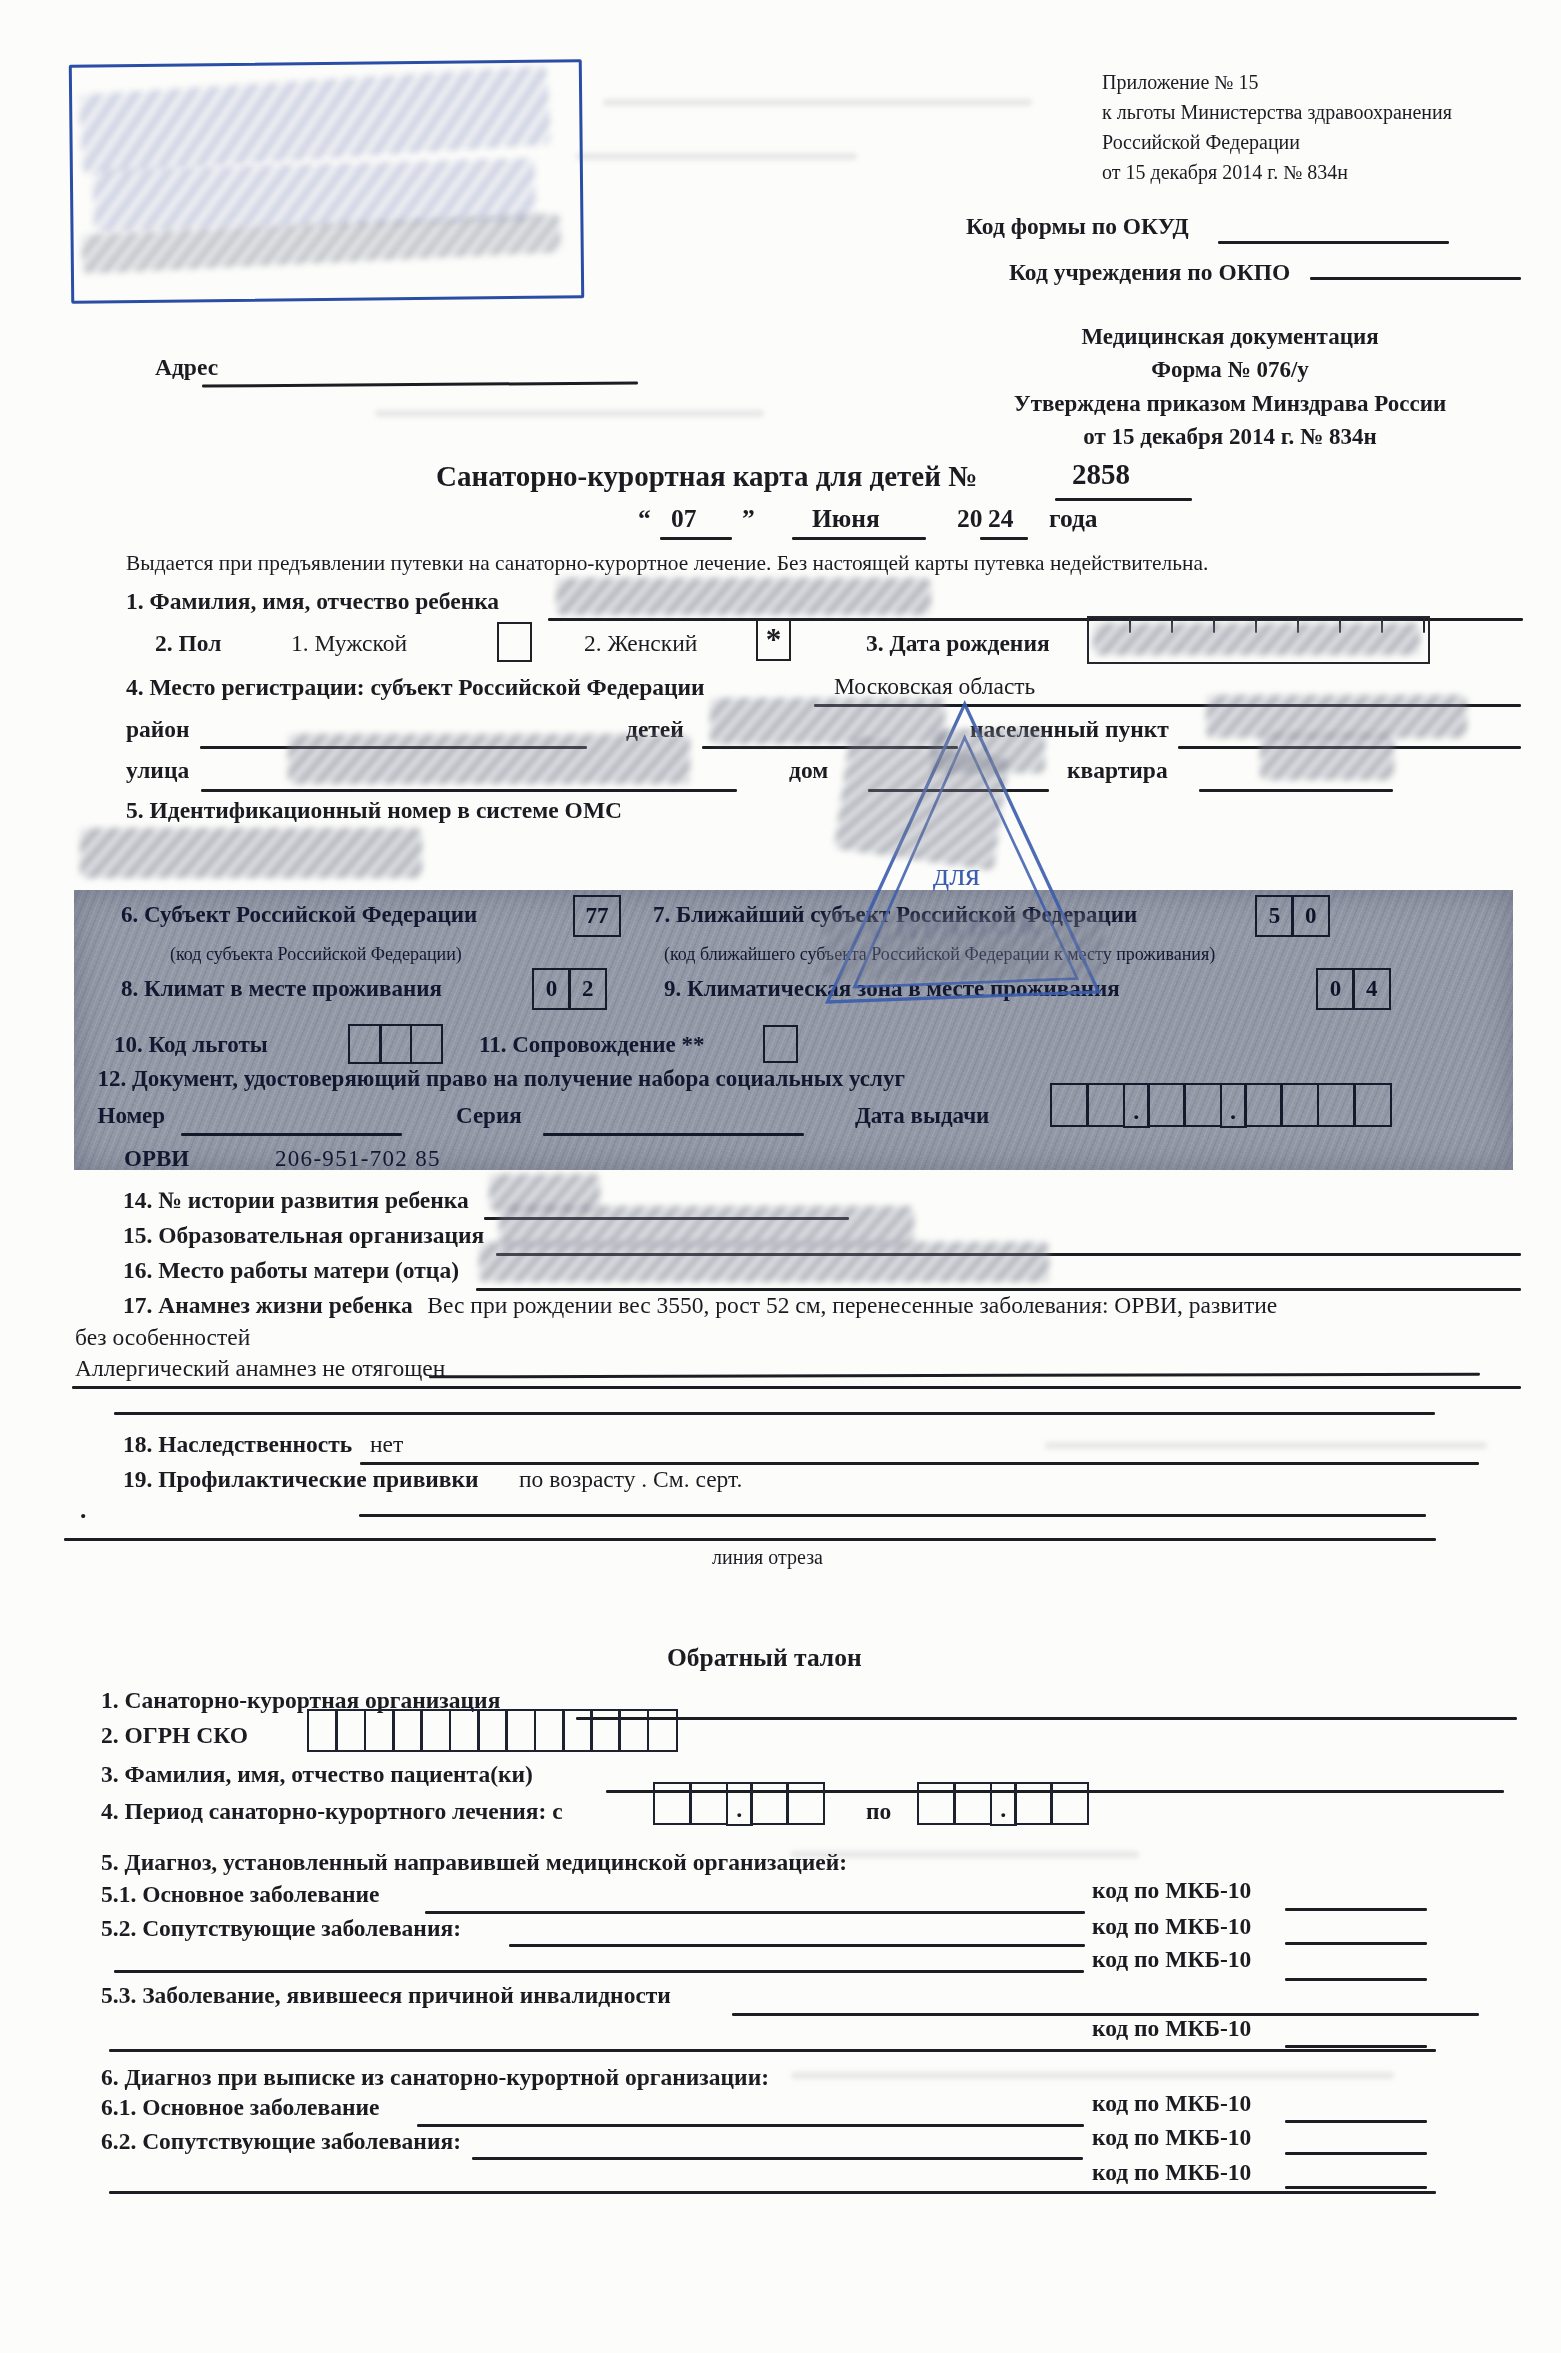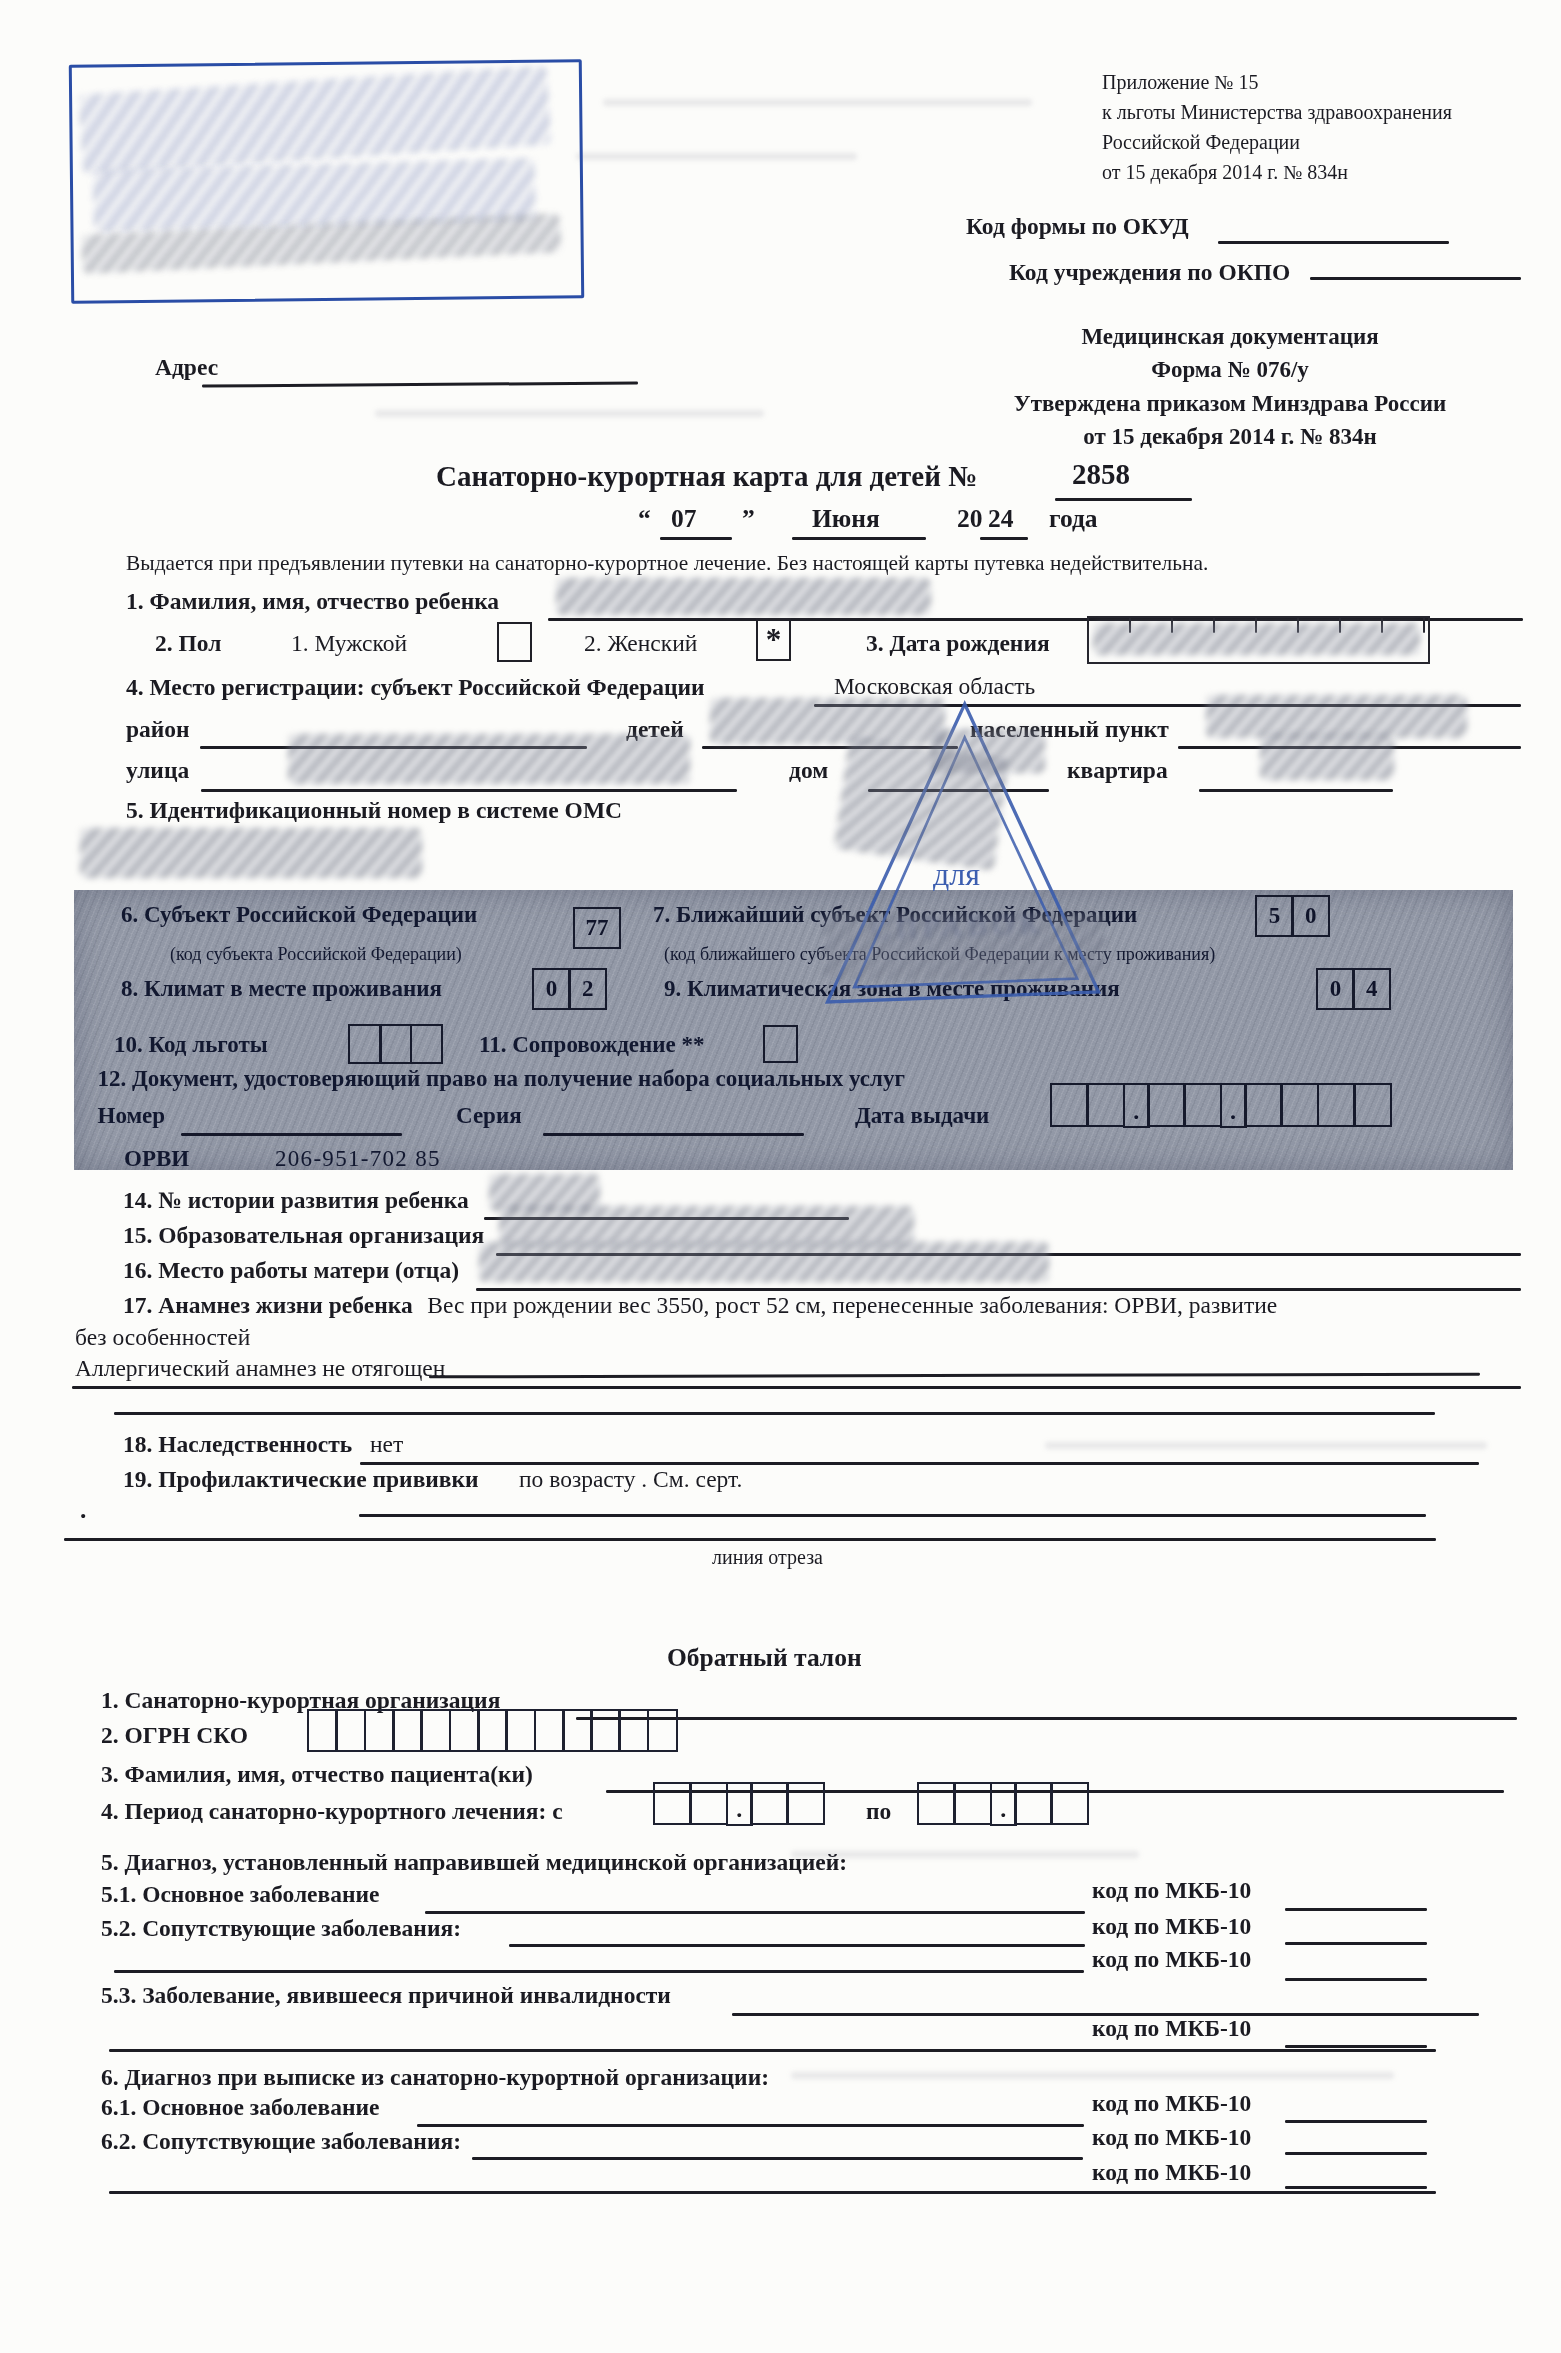--- a/index.html
+++ b/index.html
@@ -132,21 +132,21 @@
   <div class="smudge" style="left:931px;top:729px;width:114px;height:44px;"></div>
   <span class="a b f35" style="left:1067px;top:757px;">квартира</span>
   <div class="ul" style="left:1199px;top:789px;width:194px;"></div>
   <div class="smudge" style="left:1260px;top:734px;width:134px;height:46px;"></div>
 
   <span class="a b f35" style="left:126px;top:797px;">5. Идентификационный номер в системе ОМС</span>
   <div class="smudge" style="left:80px;top:828px;width:342px;height:50px;"></div>
 
   <div class="gray">
     <span class="a b f34" style="left:47px;top:12px;">6. Субъект Российской Федерации</span>
-    <div class="cells" style="left:499px;top:5.4px;margin-top:12px;">
+    <div class="cells" style="left:499px;top:5.4px;">
       <div class="cell" style="width:44px;height:38px;">77</div>
     </div>
     <span class="a b f34" style="left:579px;top:12px;">7. Ближайший субъект Российской Федерации</span>
     <div class="cells" style="left:1181px;top:5.4px;">
       <div class="cell" style="width:35px;height:38px;">5</div>
       <div class="cell" style="width:35px;height:38px;">0</div>
     </div>
     <span class="a f27" style="left:96px;top:54px;">(код субъекта Российской Федерации)</span>
     <span class="a f27" style="left:590px;top:54px;">(код ближайшего субъекта Российской Федерации к месту проживания)</span>
 

